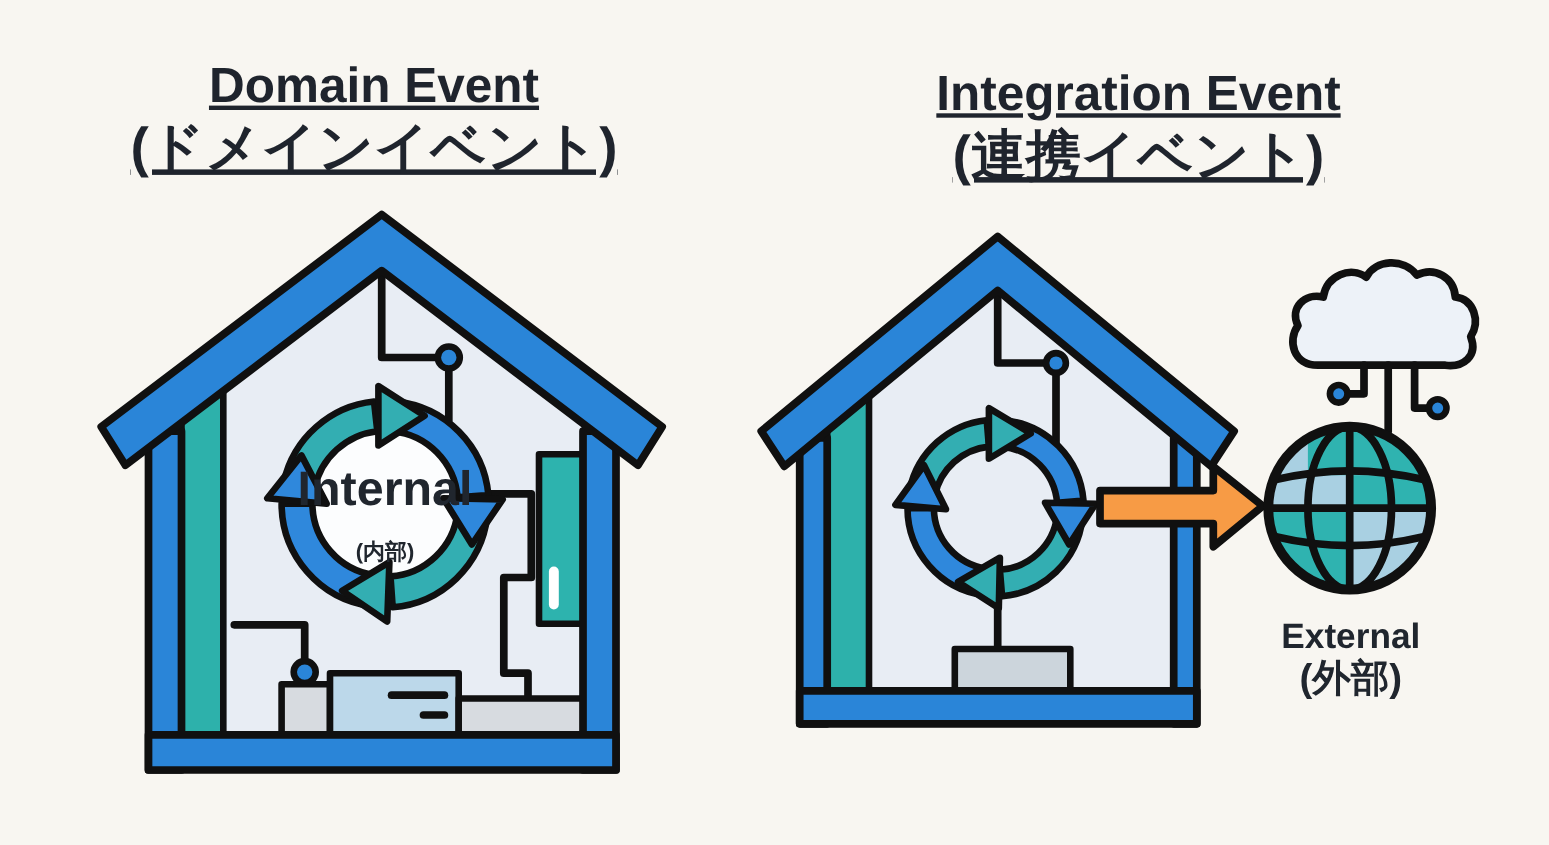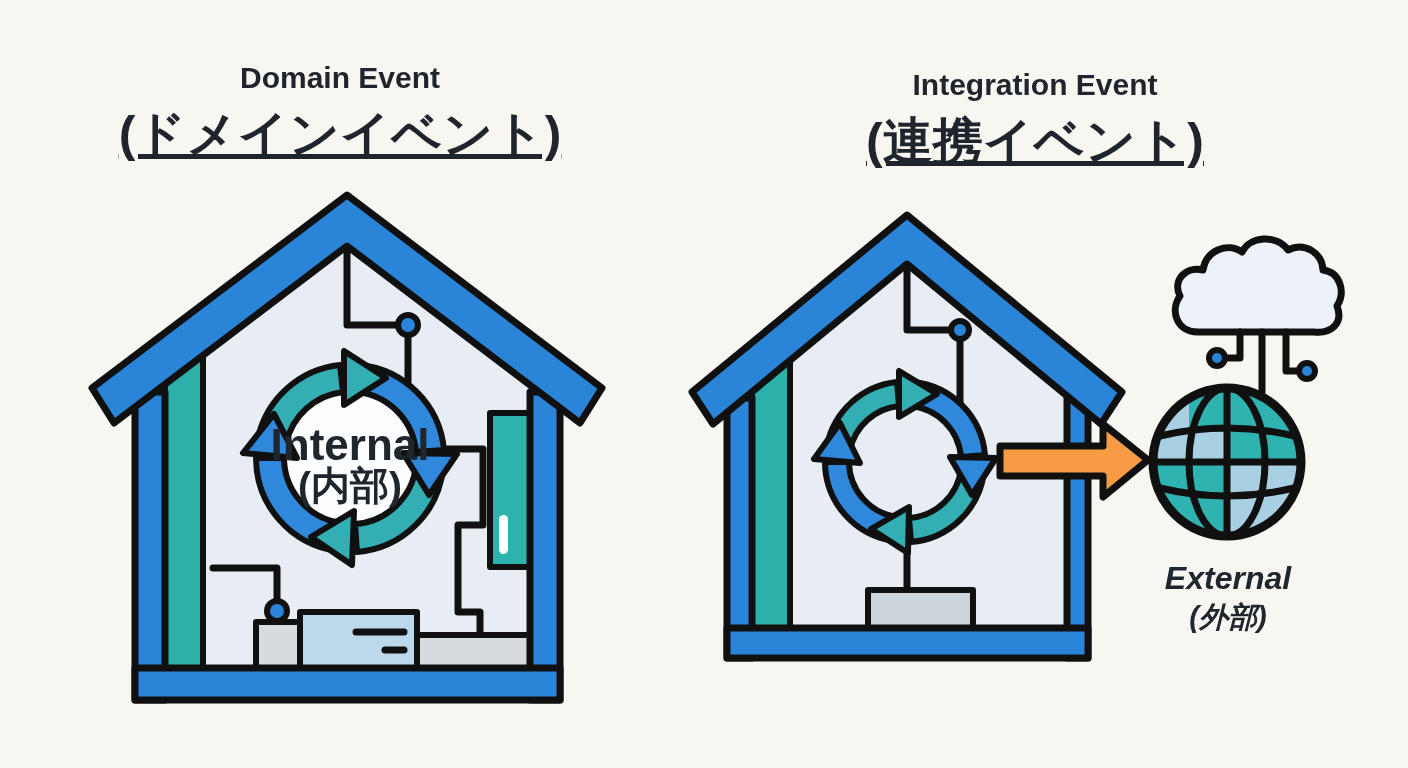--- a/index.html
+++ b/index.html
@@ -6,36 +6,36 @@
   body{
     width:1408px;height:768px;overflow:hidden;
     background:#f8f6f1;
     font-family:"Liberation Sans","DejaVu Sans",sans-serif;
   }
   .stage{position:relative;width:1408px;height:768px;}
   .stage svg{position:absolute;left:0;top:0;}
   .title{
     position:absolute;text-align:center;color:#1f242d;font-weight:bold;
   }
-  .title .t1{font-size:30px;line-height:56px;letter-spacing:0px;}
+  .title .t1{font-size:45px;line-height:56px;letter-spacing:0px;text-decoration:underline;}
   .title .t2{font-size:50px;line-height:56px;text-decoration:underline;}
   .title-left{left:90px;top:50px;width:500px;}
   .title-right{left:785px;top:57px;width:500px;}
   .center-label{
     position:absolute;left:240px;top:424px;width:220px;text-align:center;
     color:#20262e;font-weight:bold;
   }
   .center-label .c1{font-size:44px;line-height:42px;}
-  .center-label .c2{font-size:39px;line-height:40px;}
+  .center-label .c2{font-size:20px;line-height:40px;margin-top:16px;}
   .external-label{
     position:absolute;left:1118px;top:558px;width:220px;text-align:center;
-    color:#20262e;font-weight:bold;font-style:italic;
+    color:#20262e;font-weight:bold;
   }
   .external-label .e1{font-size:32px;line-height:40px;}
-  .external-label .e2{font-size:29px;line-height:38px;}
+  .external-label .e2{font-size:35px;line-height:38px;}
 </style>
 </head>
 <body>
 
 <div class="stage">
 
   <svg width="1408" height="768" viewBox="0 0 1408 768">
 
     <g stroke="#101010" stroke-linejoin="round" stroke-linecap="round">
 

